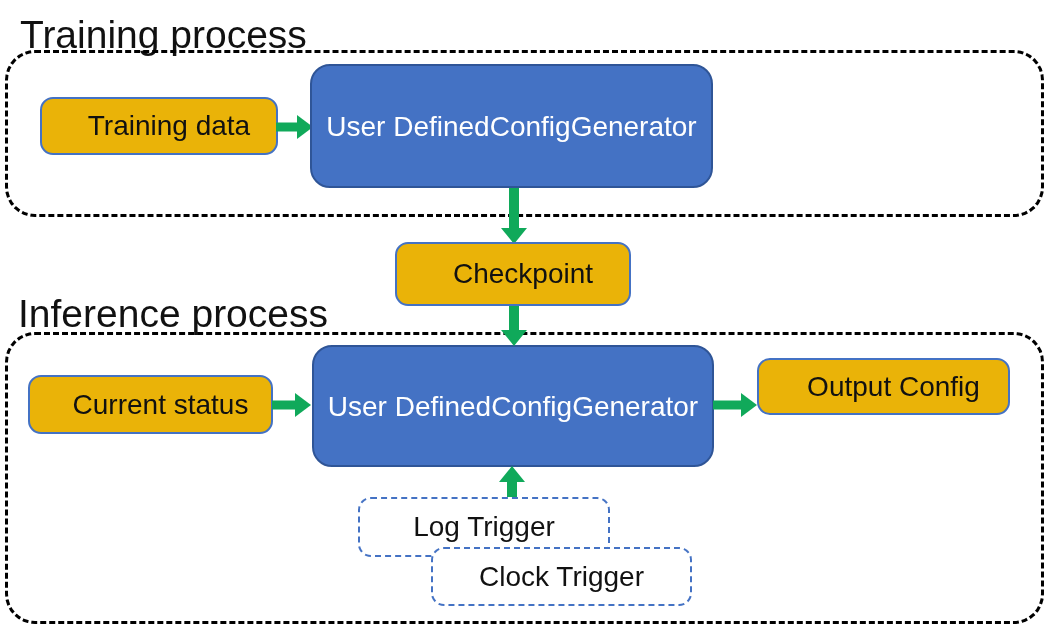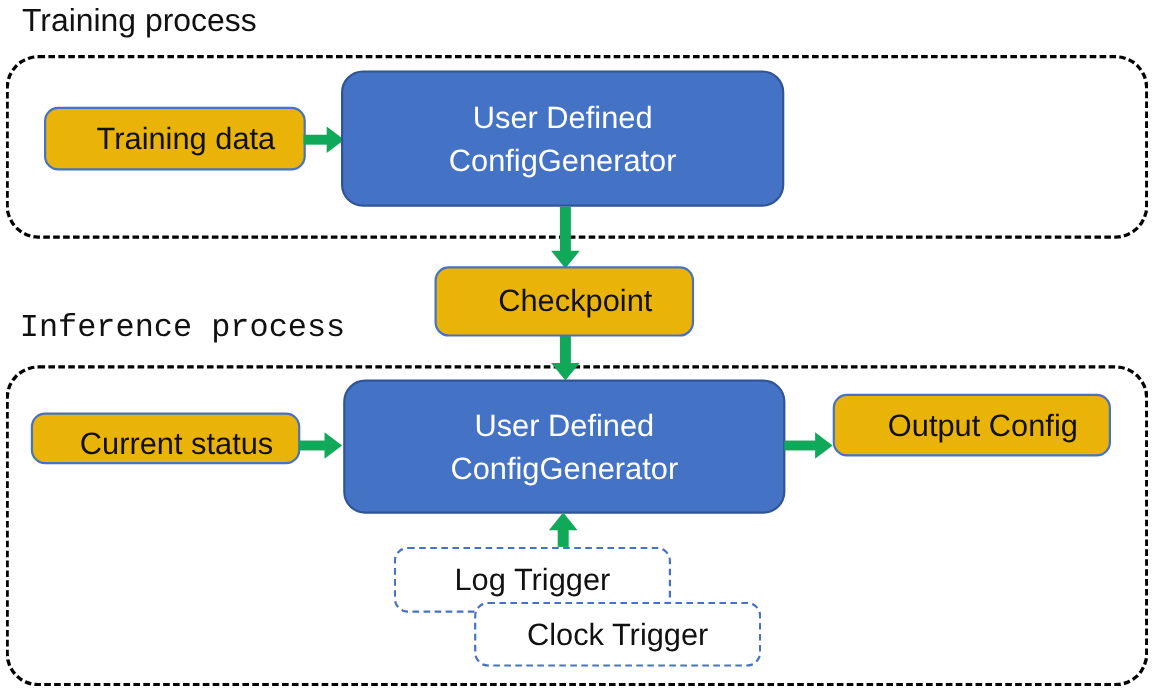--- a/index.html
+++ b/index.html
@@ -12,24 +12,25 @@
     position: relative;
     width: 1057px;
     height: 631px;
     background: #ffffff;
     overflow: hidden;
     color: var(--text-dark, #111111);
   }
   .abs { position: absolute; }
 
   .section-title {
-    font-size: 29px;
+    font-size: 39px;
     color: var(--text-dark, #111111);
     white-space: nowrap;
     line-height: 1.2;
+    margin-top: 10px;
   }
 
   .process-container {
     border: 3px dashed var(--container-border, #000000);
     border-radius: 30px;
     background: transparent;
     box-sizing: border-box;
   }
 
   .node {
@@ -46,21 +47,21 @@
     border: 2.5px solid var(--light-border, #4472C4);
     border-radius: 13px;
     color: var(--text-dark, #111111);
     padding-left: 20px;
   }
   .node-blue {
     background: var(--box-fill, #4472C4);
     border: 2.5px solid var(--box-border, #2F5597);
     border-radius: 20px;
     color: var(--text-light, #ffffff);
-    flex-direction: column;
+    flex-direction: row;
     line-height: 39px;
   }
   .node-dashed {
     background: #ffffff;
     border: 2.5px dashed var(--light-border, #4472C4);
     border-radius: 13px;
     color: var(--text-dark, #111111);
   }
 
   
@@ -126,25 +127,25 @@
 
   <div class="abs node node-light" style="left:395px; top:242px; width:236px; height:64px; z-index:3;">
     <span>Checkpoint</span>
   </div>
 
   <div class="abs arrow arrow-down" style="left:501px; top:302px; width:26px; height:44px; z-index:2;">
     <span class="shaft"></span>
       <span class="head"></span>
   </div>
 
-  <div class="abs section-title" style="left:18px; top:281px;font-family:Liberation Mono, monospace;">Inference process</div>
+  <div class="abs section-title" style="left:18px; top:281px;">Inference process</div>
 
   <div class="abs process-container" style="left:5px; top:332px; width:1039px; height:292px;"></div>
 
-  <div class="abs node node-light" style="left:28px; top:375px; width:245px; height:47px;align-items:flex-end;">
+  <div class="abs node node-light" style="left:28px; top:375px; width:245px; height:59px;">
     <span>Current status</span>
   </div>
 
   <div class="abs arrow arrow-right" style="left:272px; top:392px; width:39px; height:25px;">
     <span class="shaft"></span>
       <span class="head"></span>
   </div>
 
   <div class="abs node node-blue" style="left:312px; top:345px; width:402px; height:122px;">
     <span>User Defined</span>

